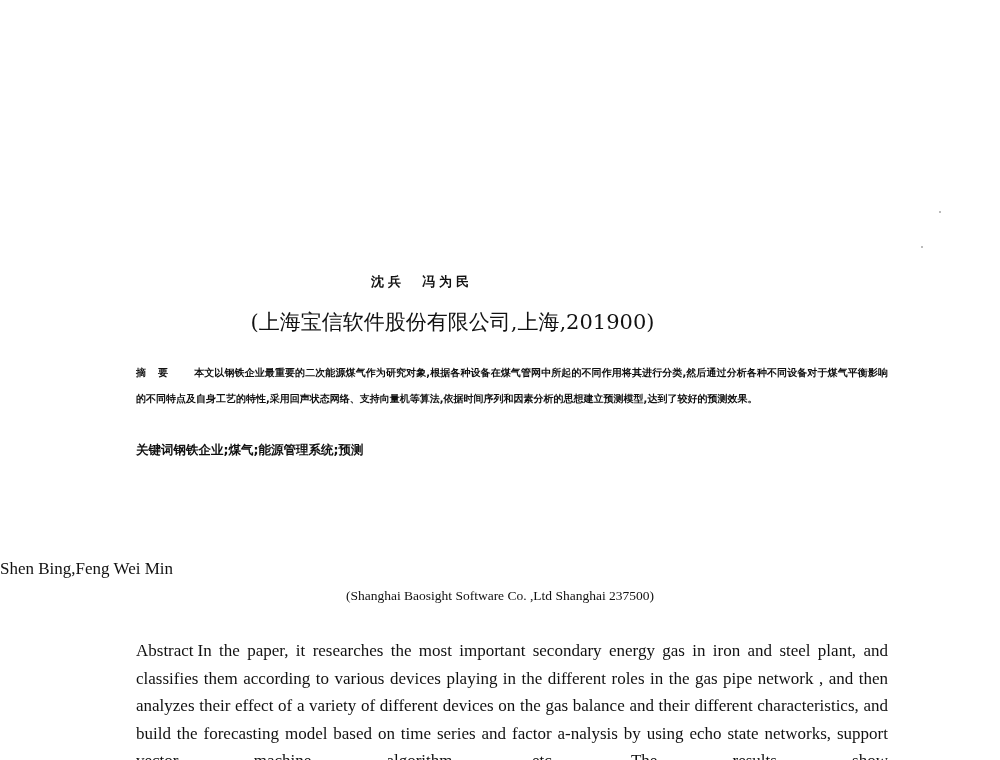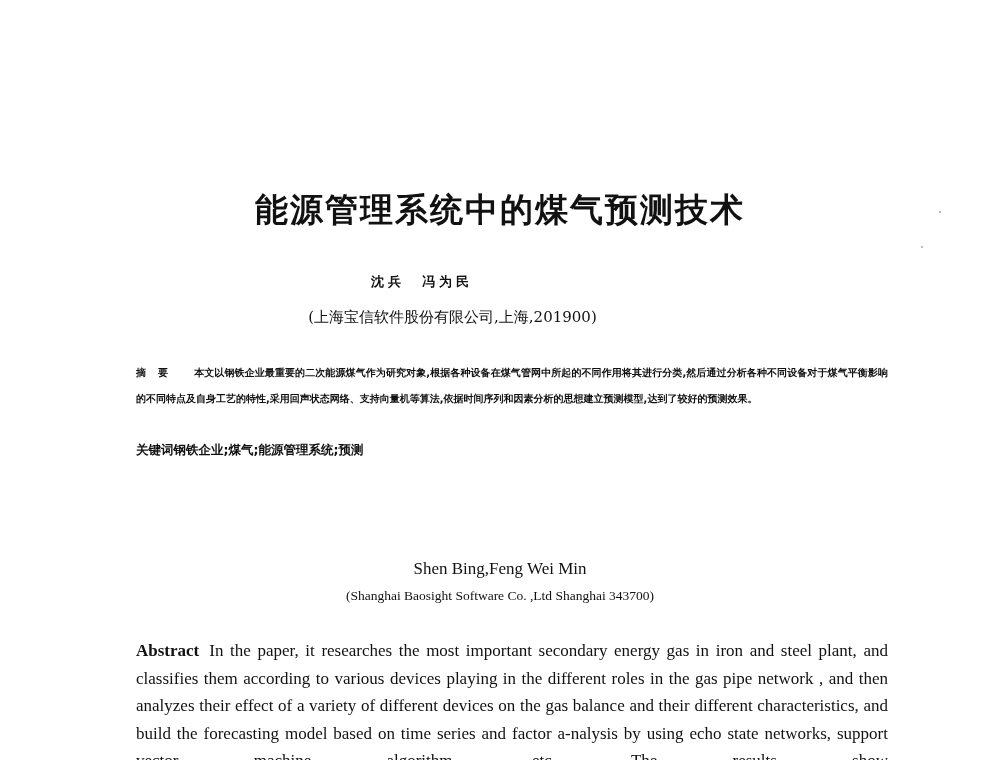--- a/index.html
+++ b/index.html
@@ -8,71 +8,70 @@
     .cn-title {
       position: absolute; left: 0; width: 1000px; top: 188px; text-align: center;
       font-family: "DejaVu Sans", sans-serif; font-size: 33px; font-weight: bold; letter-spacing: 2px;
     }
     .cn-authors {
       position: absolute; left: 0; width: 844px; top: 273px; text-align: center;
       font-family: "DejaVu Serif", serif; font-size: 13px; font-weight: bold; letter-spacing: 4px;
     }
     .cn-affil {
       position: absolute; left: 0; width: 905px; top: 308px; text-align: center;
-      font-family: "DejaVu Serif", serif; font-size: 15px;
+      font-family: "DejaVu Serif", serif; font-size: 21px;
     }
     .cn-abstract {
       position: absolute; left: 136px; width: 752px; top: 360px;
       font-family: "DejaVu Sans", sans-serif; font-size: 10px; line-height: 25.5px; font-weight: bold;
       text-align: justify; text-align-last: left;
     }
     .cn-abstract .label { margin-right: 14px; letter-spacing: 12px; }
     .cn-keywords {
       position: absolute; left: 136px; width: 752px; top: 437px;
       font-family: "DejaVu Sans", sans-serif; font-size: 12.5px; line-height: 25px; font-weight: bold;
     }
     .cn-keywords .label { }
     .en-title {
       position: absolute; left: 0; width: 1000px; top: 496px; text-align: center;
       font-family: "Liberation Serif", serif; font-size: 22px; font-weight: bold;
     }
     .en-authors {
-      position: absolute; left: 0; width: 1000px; top: 559px; text-align: center;
+      position: absolute; left: 0; width: 1000px; top: 559px; text-align: left;
       font-family: "Liberation Serif", serif; font-size: 17px;
     }
     .en-affil {
       position: absolute; left: 0; width: 1000px; top: 588px; text-align: center;
       font-family: "Liberation Serif", serif; font-size: 13.5px;
     }
     .en-abstract {
       position: absolute; left: 136px; width: 752px; top: 637px;
       font-family: "Liberation Serif", serif; font-size: 17px; line-height: 27.5px;
       text-align: justify; text-align-last: justify;
     }
-    .en-abstract .label { font-weight: bold; margin-right: 10px; }
+    .en-abstract .label { font-weight: normal; margin-right: 4px; }
     .speck { position: absolute; width: 2px; height: 2px; background: #bbb; }
   </style>
 </head>
 <body>
 
 <div class="page">
-  <div class="cn-title">能源管理系统中的煤气预测技术</div>
   <div class="cn-authors">沈兵　冯为民</div>
   <div class="cn-affil">(上海宝信软件股份有限公司,上海,201900)</div>
 
   <div class="cn-abstract">
     <span class="label">摘要</span><span>本文以钢铁企业最重要的二次能源煤气作为研究对象,根据各种设备在煤气管网中所起的不同作用将其进行分类,然后通过分析各种不同设备对于煤气平衡影响的不同特点及自身工艺的特性,采用回声状态网络、支持向量机等算法,依据时间序列和因素分析的思想建立预测模型,达到了较好的预测效果。</span>
   </div>
 
   <div class="cn-keywords">
     <span class="label">关键词</span><span>钢铁企业;煤气;能源管理系统;预测</span>
   </div>
 
   <div class="en-authors">Shen Bing,Feng Wei Min</div>
-  <div class="en-affil">(Shanghai Baosight Software Co. ,Ltd Shanghai 343700)</div>
+  <div class="en-affil">(Shanghai Baosight Software Co. ,Ltd Shanghai 237500)</div>
 
   <div class="en-abstract">
     <span class="label">Abstract</span><span>In the paper, it researches the most important secondary energy gas in iron and steel plant, and classifies them according to various devices playing in the different roles in the gas pipe network , and then analyzes their effect of a variety of different devices on the gas balance and their different characteristics, and build the forecasting model based on time series and factor a-nalysis by using echo state networks, support vector machine algorithm, etc. The results show</span>
   </div>
 
   <div class="speck" style="left:939px; top:211px;"></div>
   <div class="speck" style="left:921px; top:246px;"></div>
 </div>
 
 </body></html>

